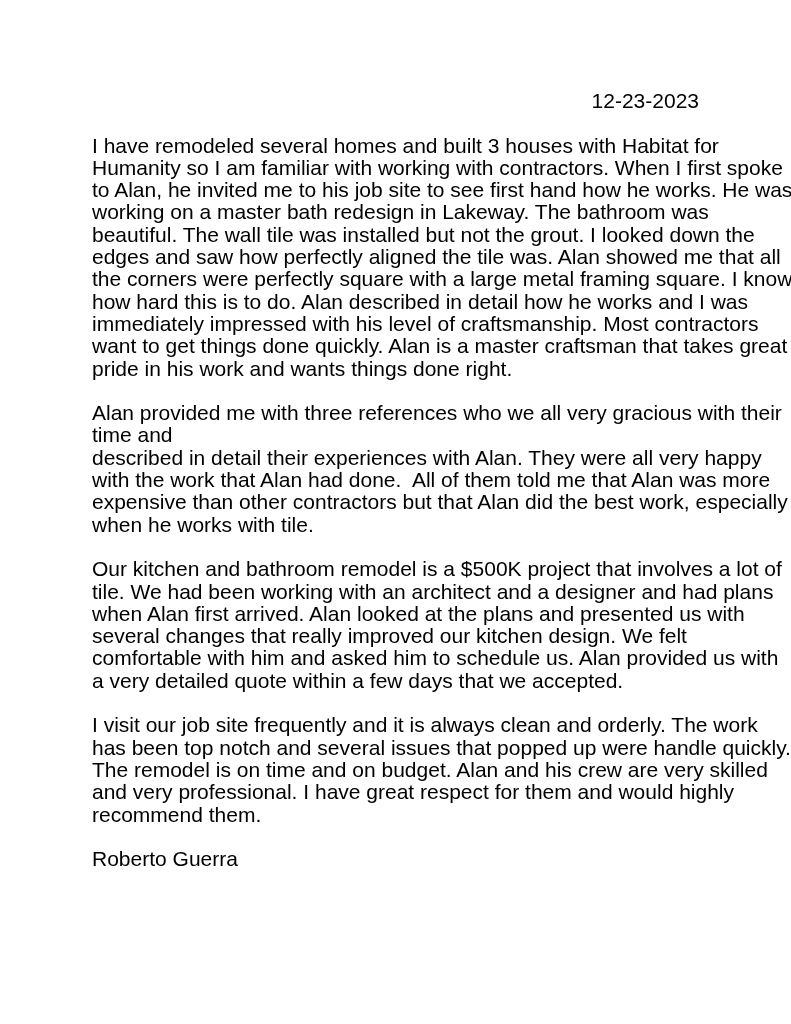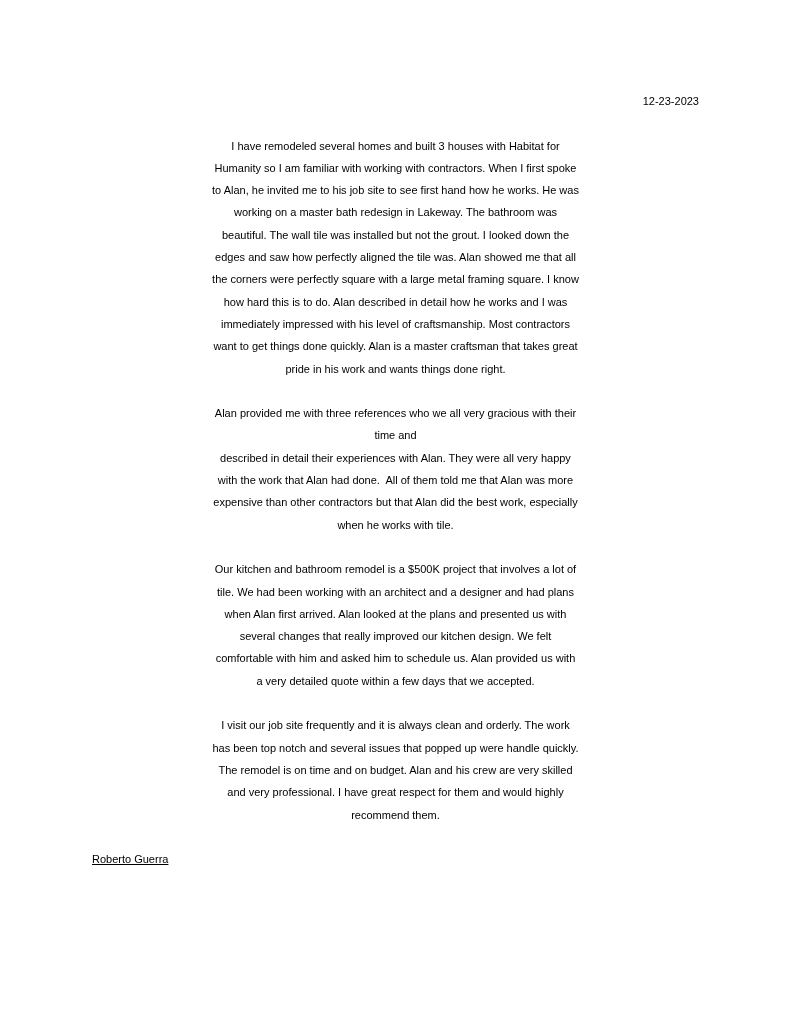--- a/index.html
+++ b/index.html
@@ -8,43 +8,41 @@
     background: #ffffff;
   }
   .page {
     position: relative;
     width: 791px;
     height: 1024px;
     background: #ffffff;
     box-sizing: border-box;
     padding: 90px 92px 0 92px;
     font-family: "Liberation Sans", sans-serif;
-    font-size: 11px;
+    font-size: 21px;
     line-height: 22.3px;
     color: #000000;
     overflow: hidden;
   }
   .date-line {
     text-align: right;
     margin: 0 0 22.3px 0;
     white-space: pre;
   }
   .subject-line {
     margin: 0 0 22.3px 0;
     white-space: pre;
   }
   .para {
     margin: 0 0 22.3px 0;
     white-space: pre;
-    text-align: center;
   }
   .signature {
     margin: 0;
     white-space: pre;
-    text-decoration: underline;
   }
 </style>
 </head>
 <body>
 
 <div class="page">
   <div class="date-line">12-23-2023</div>
 
 
   <div class="para">I have remodeled several homes and built 3 houses with Habitat for

